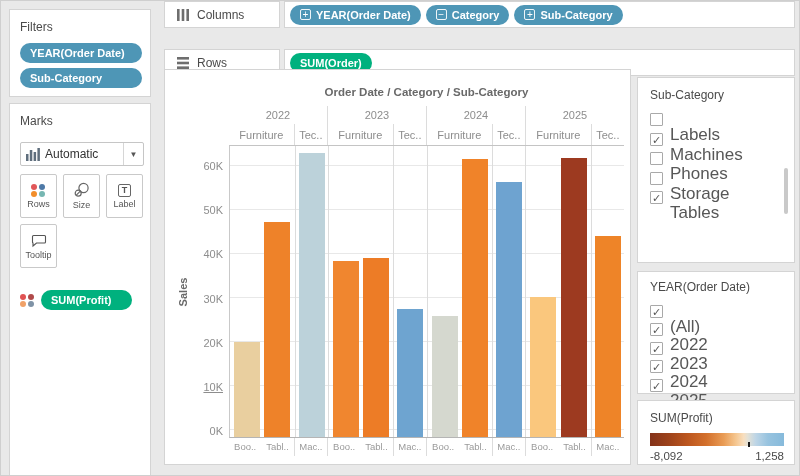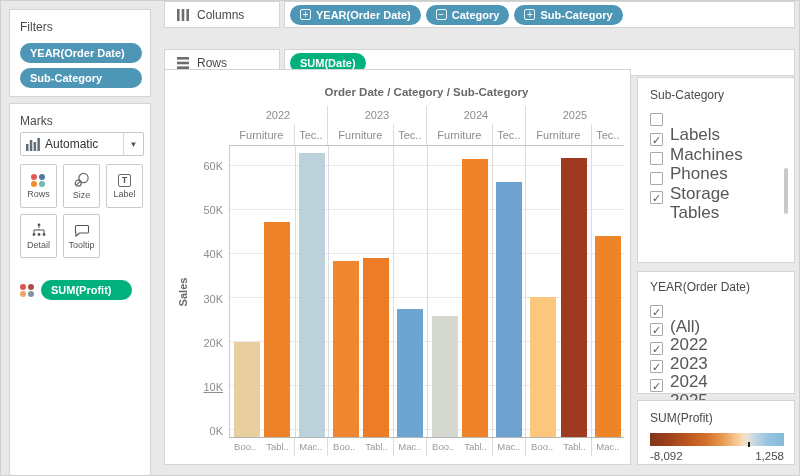--- a/index.html
+++ b/index.html
@@ -24,21 +24,21 @@
   }
   .pill.green{background:#00b17e;}
   .pill .toggle-box{
     width:11px;height:11px;border:1px solid rgba(255,255,255,.9);border-radius:2px;
     font-size:10px;line-height:9px;text-align:center;font-weight:normal;flex:0 0 auto;
   }
   .vpills .pill{width:100%;margin-bottom:5px;}
 
   .marks-card{left:8px;top:102px;width:142px;height:464px;padding:10px 18px 8px 10px;}
   .marktype{
-    margin-top:4px;width:124px;height:24px;border:1px solid #c6c6c6;border-radius:2px;
+    margin-top:14px;width:124px;height:24px;border:1px solid #c6c6c6;border-radius:2px;
     display:flex;align-items:center;background:#fff;
   }
   .marktype .mt-icon{width:24px;display:flex;justify-content:center;}
   .marktype .mt-label{flex:1;font-size:12px;color:#333;}
   .marktype .mt-caret{
     width:20px;height:100%;border-left:1px solid #d6d6d6;
     display:flex;align-items:center;justify-content:center;font-size:8px;color:#555;
   }
   .marks-grid{margin-top:8px;width:124px;display:flex;flex-wrap:wrap;gap:6px;}
   .mark-btn{
@@ -174,35 +174,20 @@
         </span>
         <span class="mb-label">Size</span>
       </div>
       <div class="mark-btn">
         <span class="labelT">T</span>
         <span class="mb-label">Label</span>
       </div>
       <div class="mark-btn">
         <span>
           <svg width="18" height="15" viewBox="0 0 18 15">
-            <circle cx="9" cy="2" r="1.4" fill="#555"></circle>
-            <line x1="9" y1="3.5" x2="9" y2="7" stroke="#555" stroke-width="1" stroke-dasharray="1.5,1"></line>
-            <line x1="4" y1="7" x2="14" y2="7" stroke="#555" stroke-width="1"></line>
-            <line x1="4" y1="7" x2="4" y2="10" stroke="#555" stroke-width="1"></line>
-            <line x1="14" y1="7" x2="14" y2="10" stroke="#555" stroke-width="1"></line>
-            <circle cx="4" cy="11.5" r="1.4" fill="#555"></circle>
-            <circle cx="9" cy="11.5" r="1.4" fill="#555"></circle>
-            <circle cx="14" cy="11.5" r="1.4" fill="#555"></circle>
-          </svg>
-        </span>
-        <span class="mb-label">Detail</span>
-      </div>
-      <div class="mark-btn">
-        <span>
-          <svg width="18" height="15" viewBox="0 0 18 15">
             <path d="M3.5 2.5 h11 a1 1 0 0 1 1 1 v5.5 a1 1 0 0 1 -1 1 h-8 l-3.5 3 v-3 h0 a1 1 0 0 1 -0.5 -1 v-5.5 a1 1 0 0 1 1 -1 z" fill="none" stroke="#555" stroke-width="1.1"></path>
           </svg>
         </span>
         <span class="mb-label">Tooltip</span>
       </div>
     </div>
 
     <div class="enc-row">
       <span class="dots4">
         <span style="background:#e05252"></span>
@@ -247,21 +232,21 @@
         <svg width="12" height="12" viewBox="0 0 12 12">
           <rect x="0" y="0" width="12" height="2.6" fill="#6e6e6e"></rect>
           <rect x="0" y="4.7" width="12" height="2.6" fill="#6e6e6e"></rect>
           <rect x="0" y="9.4" width="12" height="2.6" fill="#6e6e6e"></rect>
         </svg>
       </span>
       <span class="shelf-label">Rows</span>
     </div>
     <div class="shelf-pills" id="rows-pills">
         <span class="pill green">
-          <span>SUM(Date)</span>
+          <span>SUM(Order)</span>
         </span>
       </div>
   </div>
 
   <div class="card chart-card">
     <div class="chart-header">
       <div class="chart-title">Order Date / Category / Sub-Category</div>
       <div class="year-row" id="year-row">
           <div class="year-cell" style="flex: 3 1 0%;">2022</div>
           <div class="year-cell" style="flex: 3 1 0%;">2023</div>

